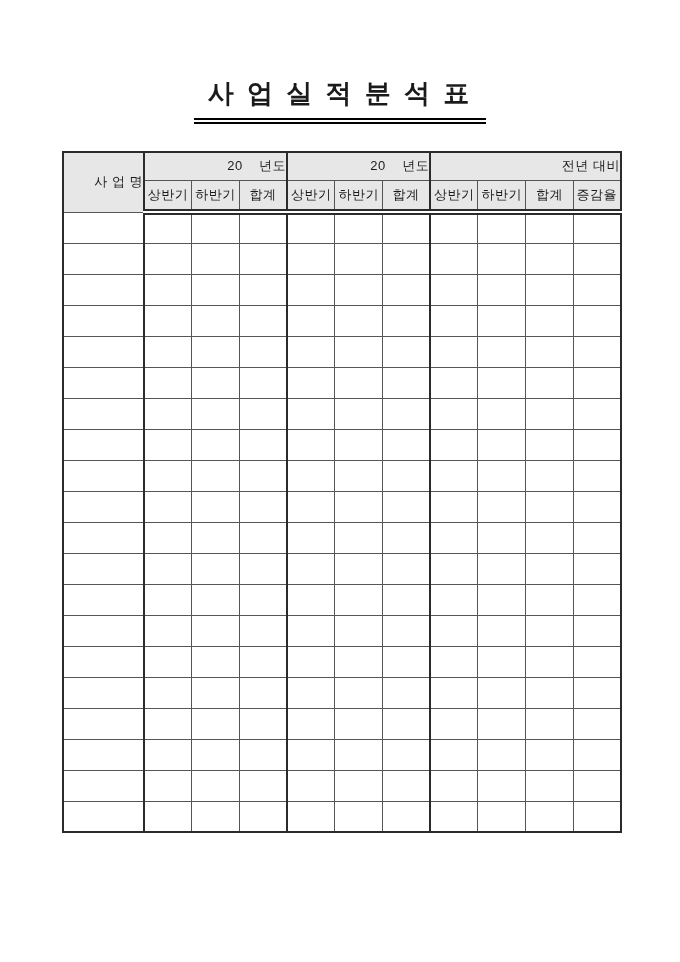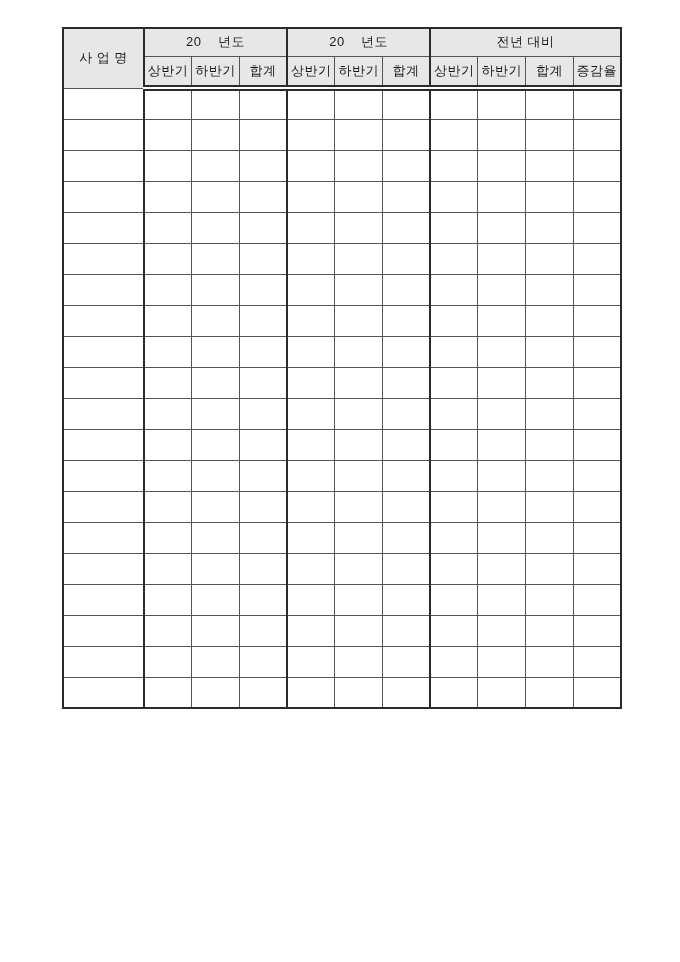--- a/index.html
+++ b/index.html
@@ -41,21 +41,21 @@
   }
   .form-table thead th {
     background: var(--header-bg, #e7e7e7);
     font-weight: normal;
     font-size: 13px;
     letter-spacing: 0.5px;
   }
   .hrow1 { height: 28px; }
   .hrow2 { height: 32px; }
   
-  .hrow1 th { border-right: 2px solid var(--border-heavy, #2b2b2b); }
+  .hrow1 th { border-right: 2px solid var(--border-heavy, #2b2b2b); text-align: right; }
   .name-col {
     border-right: 2px solid var(--border-heavy, #2b2b2b);
     border-bottom: 6px double var(--border-heavy, #2b2b2b);
     letter-spacing: 2px;
   }
   
   .hrow2 th { border-bottom: 6px double var(--border-heavy, #2b2b2b); }
   .hrow2 th:nth-child(3), .hrow2 th:nth-child(6) {
     border-right: 2px solid var(--border-heavy, #2b2b2b);
   }
@@ -65,20 +65,23 @@
   tbody td:nth-child(4),
   tbody td:nth-child(7) {
     border-right: 2px solid var(--border-heavy, #2b2b2b);
   }
 </style>
 </head>
 <body>
 
 <div class="page">
 
+  <div class="title-wrap">
+    <h1 class="doc-title">사 업 실 적 분 석 표</h1>
+  </div>
 
   <table class="form-table">
     <colgroup>
       <col style="width:81px">
       <col style="width:47.7px">
         <col style="width:47.7px">
         <col style="width:47.7px">
       <col style="width:47.7px">
         <col style="width:47.7px">
         <col style="width:47.7px">

